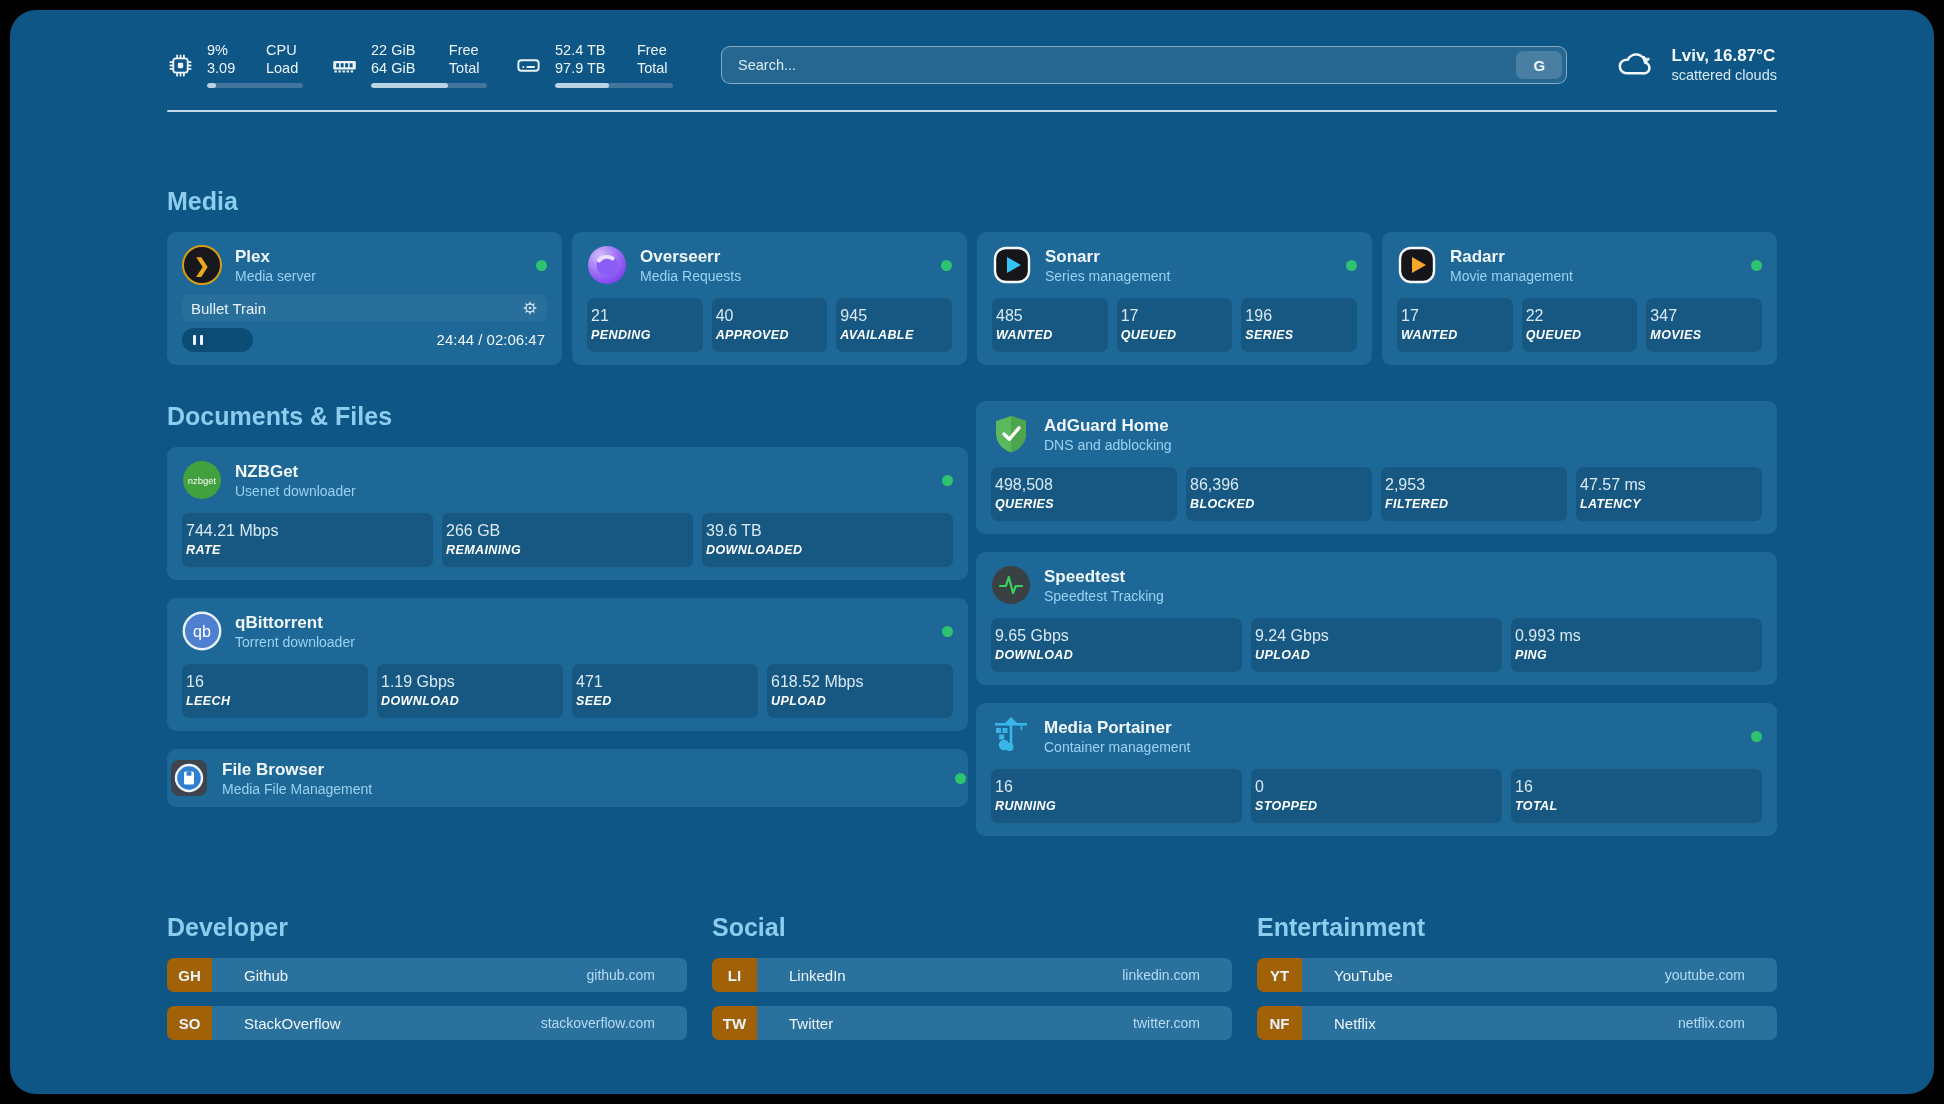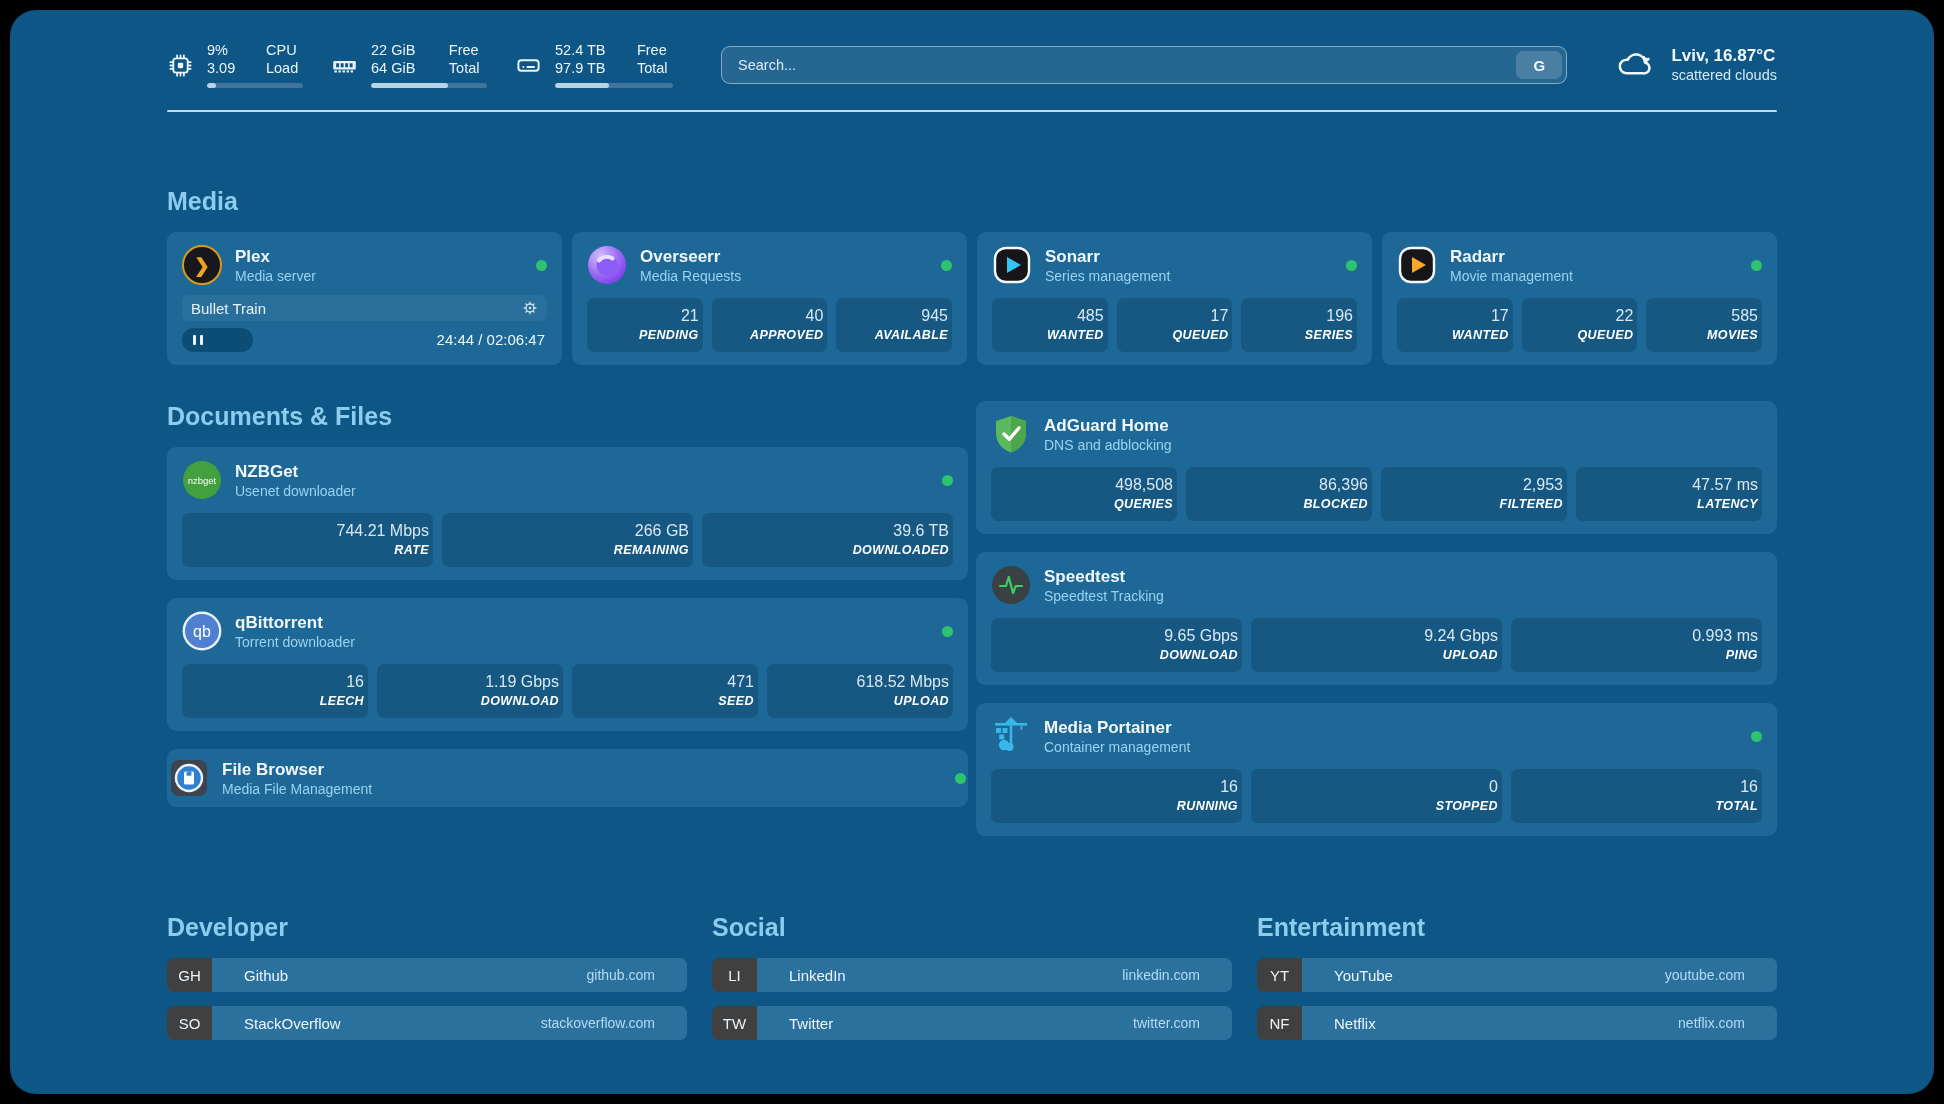--- a/index.html
+++ b/index.html
@@ -52,21 +52,21 @@
   .card { background:#1d6896; border-radius:9px; padding:13px 15px; box-sizing:border-box; }
   .card-head { display:flex; align-items:center; gap:13px; }
   .appicon { width:40px; height:40px; flex:0 0 auto; }
   .appicon svg { display:block; width:40px; height:40px; }
   .headtext { min-width:0; }
   .t { font-size:17px; font-weight:600; color:#f1f7fb; line-height:21px; white-space:nowrap; }
   .s { font-size:14px; color:#9bd2f1; line-height:18px; white-space:nowrap; }
   .dot { width:11px; height:11px; border-radius:50%; background:#2ec46f; margin-left:auto; flex:0 0 auto; }
 
   .stats { display:flex; gap:9px; margin-top:13px; }
-  .stat { flex:1; background:rgba(8,56,88,0.32); border-radius:7px; text-align:right; padding:7px 4px 8px; min-width:0; }
+  .stat { flex:1; background:rgba(8,56,88,0.32); border-radius:7px; text-align:left; padding:7px 4px 8px; min-width:0; }
   .stat .v { font-size:16px; color:#d9e8f3; line-height:22px; white-space:nowrap; }
   .stat .l { font-size:12.5px; font-weight:700; color:#ffffff; letter-spacing:0.4px; line-height:17px; white-space:nowrap;font-style:italic; }
 
   
   .np-row { display:flex; justify-content:space-between; align-items:center; margin-top:10px;
             height:26px; background:rgba(255,255,255,0.05); border-radius:6px; padding:0 9px; }
   .np-title { font-size:15px; color:#eaf3fa; }
   .gear svg { display:block; }
   .np-progress { position:relative; margin-top:7px; height:24px;text-decoration:underline; }
   .np-fill { position:absolute; left:0; top:0; bottom:0; border-radius:12px;
@@ -75,23 +75,23 @@
   .np-time { position:absolute; right:2px; top:0; line-height:24px; font-size:15px; color:#eef6fb; }
 
   .two-col { display:grid; grid-template-columns:1fr 1fr; gap:8px; margin-top:36px; align-items:start; }
   .col .card { margin-bottom:18px; }
   .card.slim { padding:9px 2px; }
 
   
   .bookmarks-grid { display:grid; grid-template-columns:repeat(3,1fr); gap:25px; margin-top:58px; align-items:start; }
   .bm-list { margin-top:4px; }
   .bm-row { display:flex; height:34px; margin-bottom:14px; cursor:pointer; }
-  .bm-abbr { width:45px; flex:0 0 auto; background:#404040; border-radius:7px 0 0 7px;
+  .bm-abbr { width:45px; flex:0 0 auto; background:#a16207; border-radius:7px 0 0 7px;
              display:flex; align-items:center; justify-content:center;
-             font-size:15px; font-weight:400; color:#eaf3fa; }
+             font-size:15px; font-weight:700; color:#eaf3fa; }
   .bm-pill { flex:1; background:#2a719e; border-radius:0 7px 7px 0;
              display:flex; align-items:center; justify-content:space-between; padding:0 32px; min-width:0; }
   .bm-name { font-size:15px; color:#eef6fb; }
   .bm-url { font-size:14px; color:#b5daf1; }
 
   
   .plexchip { width:40px; height:40px; border-radius:50%; background:#17171d; border:2px solid #d89c16;
               box-sizing:border-box; display:flex; align-items:center; justify-content:center;
               color:#e8a71c; font-size:19px; font-weight:700; }
 </style>
@@ -314,21 +314,21 @@
           <div class="stats">
             <div class="stat">
               <div class="v">17</div>
               <div class="l">WANTED</div>
             </div>
             <div class="stat">
               <div class="v">22</div>
               <div class="l">QUEUED</div>
             </div>
             <div class="stat">
-              <div class="v">585</div>
+              <div class="v">347</div>
               <div class="l">MOVIES</div>
             </div>
           </div>
         </div>
       </div>
     </section>
 
     <div class="two-col">
       <section class="col">
         <h2 class="section-h">Documents &amp; Files</h2>

